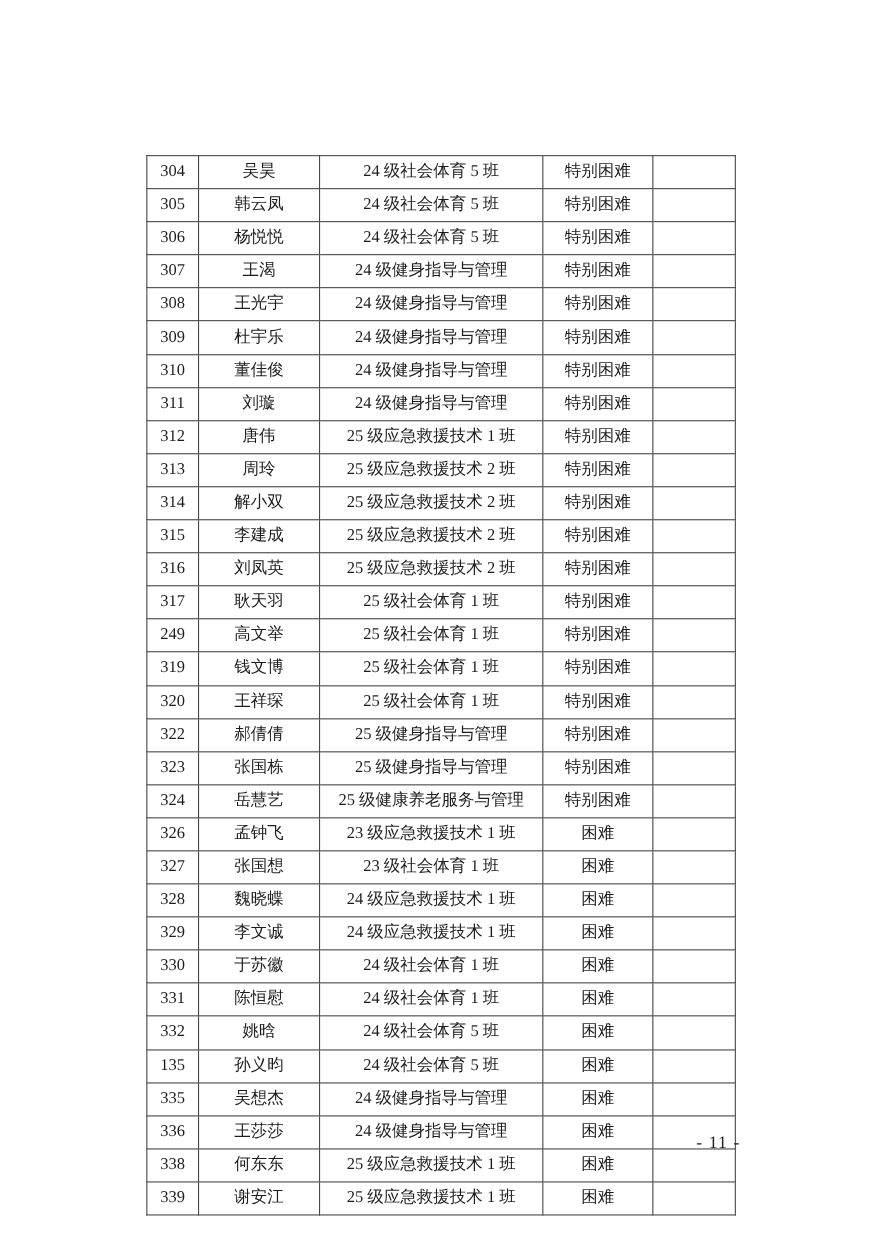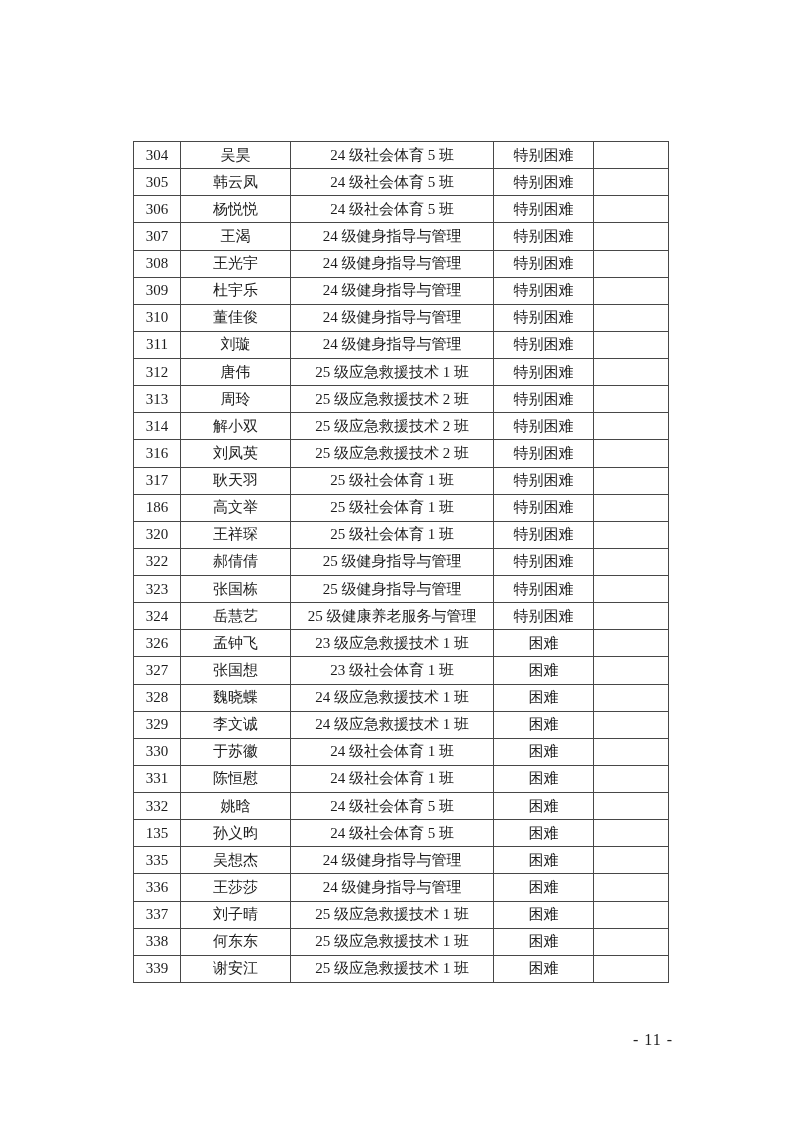--- a/index.html
+++ b/index.html
@@ -14,21 +14,21 @@
     background: #ffffff;
     font-family: "Liberation Serif", "DejaVu Serif", serif;
     color: #1c1c1c;
     overflow: hidden;
   }
   table.roster {
     position: absolute;
     left: 133px;
     top: 141px;
     width: 535px;
-    height: 842px;
+    height: 964px;
     border-collapse: collapse;
     table-layout: fixed;
   }
   table.roster td {
     border: 1px solid #474747;
     text-align: center;
     vertical-align: middle;
     font-size: 15px;
     line-height: 1;
     padding: 0;
@@ -130,36 +130,50 @@
           <td></td>
         </tr>
         <tr>
           <td>314</td>
           <td>解小双</td>
           <td>25 级应急救援技术 2 班</td>
           <td>特别困难</td>
           <td></td>
         </tr>
         <tr>
+          <td>315</td>
+          <td>李建成</td>
+          <td>25 级应急救援技术 2 班</td>
+          <td>特别困难</td>
+          <td></td>
+        </tr>
+        <tr>
           <td>316</td>
           <td>刘凤英</td>
           <td>25 级应急救援技术 2 班</td>
           <td>特别困难</td>
           <td></td>
         </tr>
         <tr>
           <td>317</td>
           <td>耿天羽</td>
           <td>25 级社会体育 1 班</td>
           <td>特别困难</td>
           <td></td>
         </tr>
         <tr>
-          <td>186</td>
+          <td>249</td>
           <td>高文举</td>
+          <td>25 级社会体育 1 班</td>
+          <td>特别困难</td>
+          <td></td>
+        </tr>
+        <tr>
+          <td>319</td>
+          <td>钱文博</td>
           <td>25 级社会体育 1 班</td>
           <td>特别困难</td>
           <td></td>
         </tr>
         <tr>
           <td>320</td>
           <td>王祥琛</td>
           <td>25 级社会体育 1 班</td>
           <td>特别困难</td>
           <td></td>
@@ -249,27 +263,20 @@
           <td></td>
         </tr>
         <tr>
           <td>336</td>
           <td>王莎莎</td>
           <td>24 级健身指导与管理</td>
           <td>困难</td>
           <td></td>
         </tr>
         <tr>
-          <td>337</td>
-          <td>刘子晴</td>
-          <td>25 级应急救援技术 1 班</td>
-          <td>困难</td>
-          <td></td>
-        </tr>
-        <tr>
           <td>338</td>
           <td>何东东</td>
           <td>25 级应急救援技术 1 班</td>
           <td>困难</td>
           <td></td>
         </tr>
         <tr>
           <td>339</td>
           <td>谢安江</td>
           <td>25 级应急救援技术 1 班</td>

